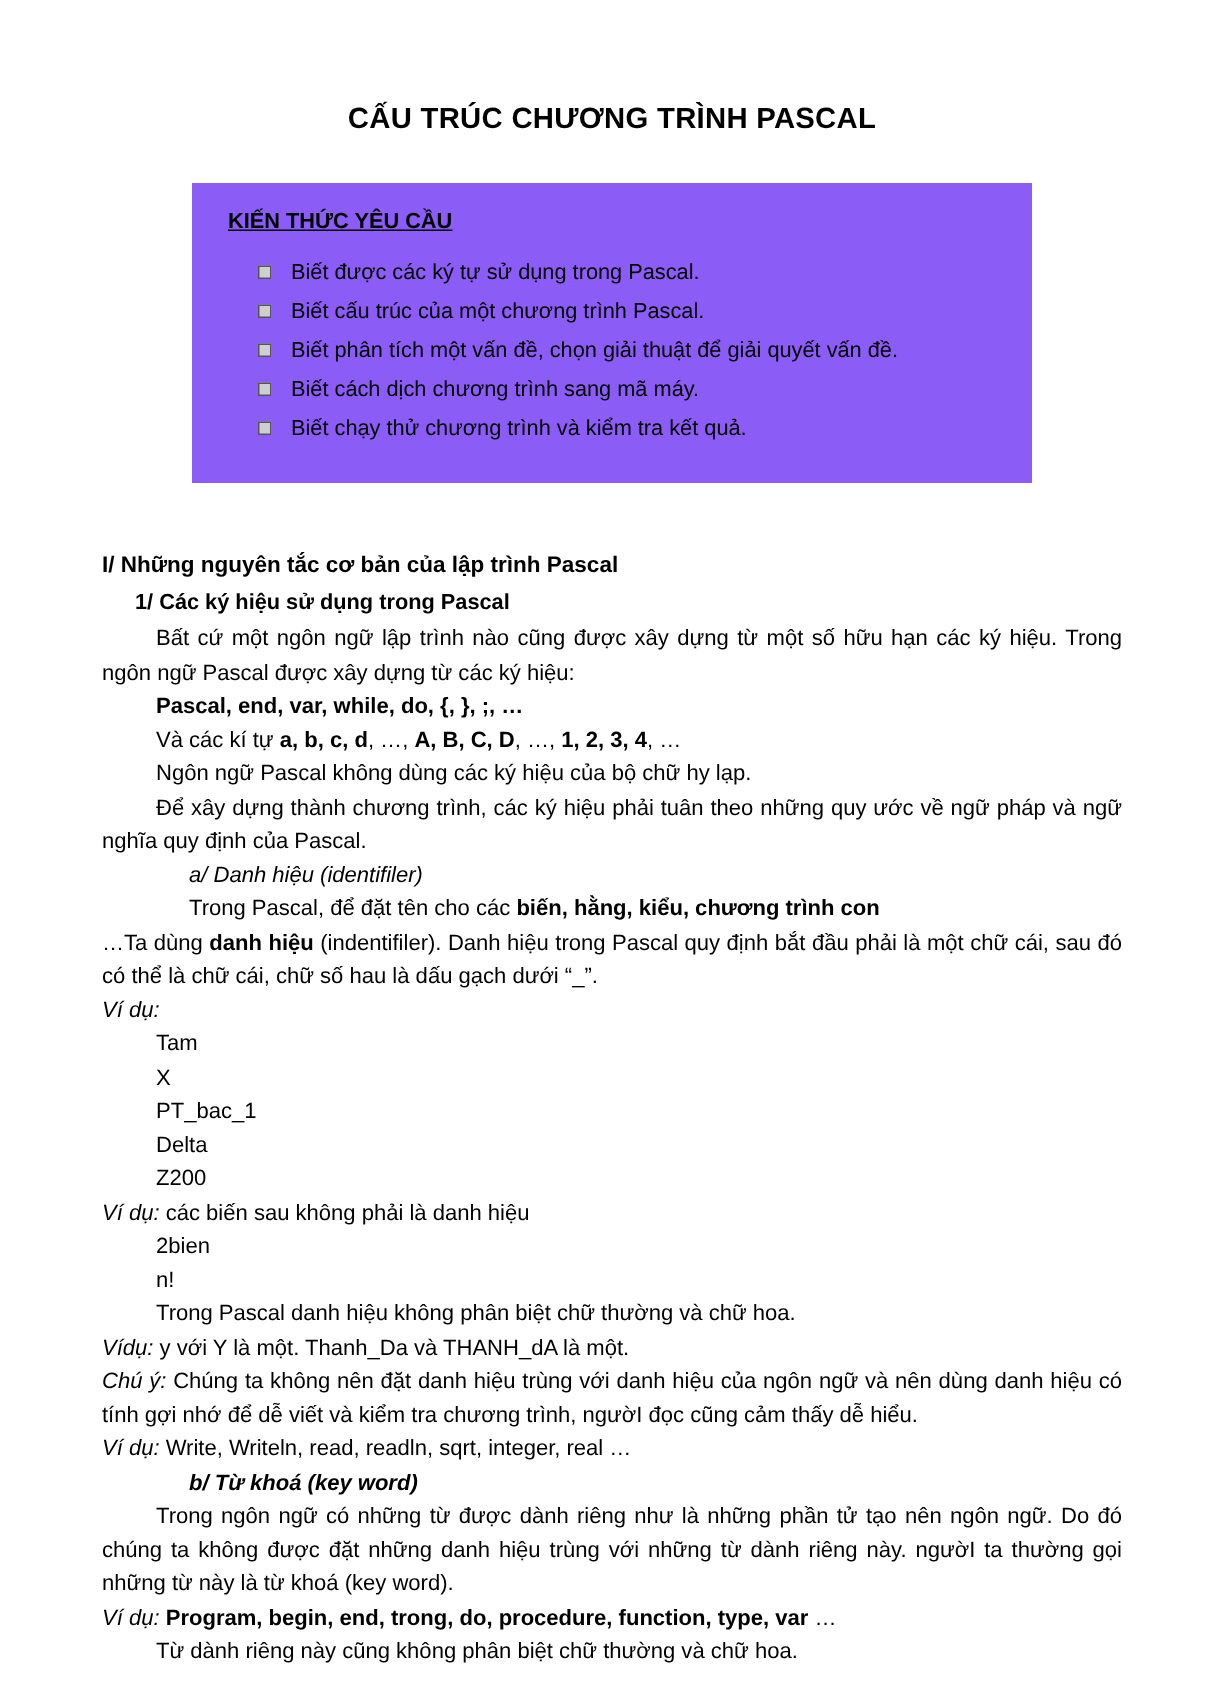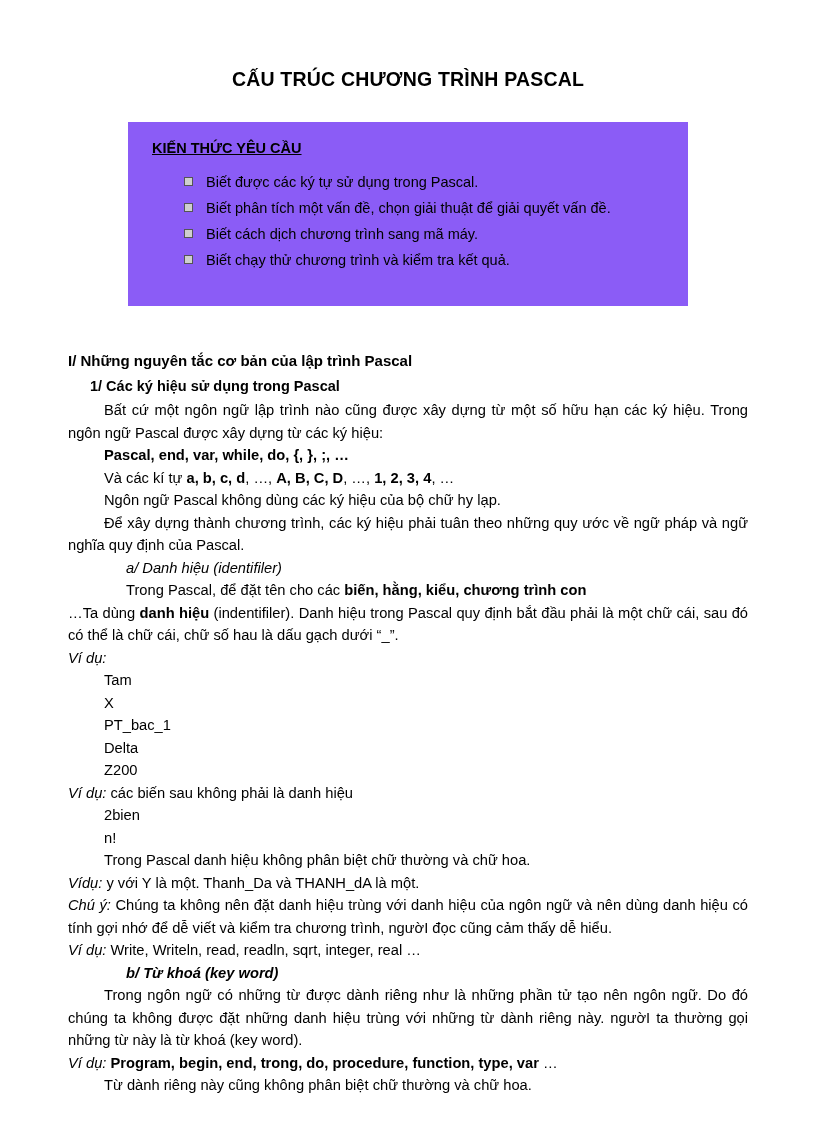--- a/index.html
+++ b/index.html
@@ -37,21 +37,21 @@
     padding: 18px 20px 22px 20px;
     box-sizing: border-box;
   }
   .req-title {
     font-size: 14.5px;
     font-weight: bold;
     text-decoration: underline;
     margin: 0 0 14px 4px;
   }
   .req-list {
-    margin: 12px;
+    margin: 0;
     padding: 0;
     list-style: none;
   }
   .req-list li {
     position: relative;
     font-size: 14.5px;
     line-height: 24px;
     padding-left: 46px;
     margin-bottom: 2px;
   }
@@ -117,20 +117,21 @@
 
   <div class="req-box">
     <div class="req-title">KIẾN THỨC YÊU CẦU</div>
     <ul class="req-list">
       <li>
         <span class="bullet"></span>
         <span>Biết được các ký tự sử dụng trong Pascal.</span>
       </li>
       <li>
         <span class="bullet"></span>
+        <span>Biết cấu trúc của một chương trình Pascal.</span>
       </li>
       <li>
         <span class="bullet"></span>
         <span>Biết phân tích một vấn đề, chọn giải thuật để giải quyết vấn đề.</span>
       </li>
       <li>
         <span class="bullet"></span>
         <span>Biết cách dịch chương trình sang mã máy.</span>
       </li>
       <li>

